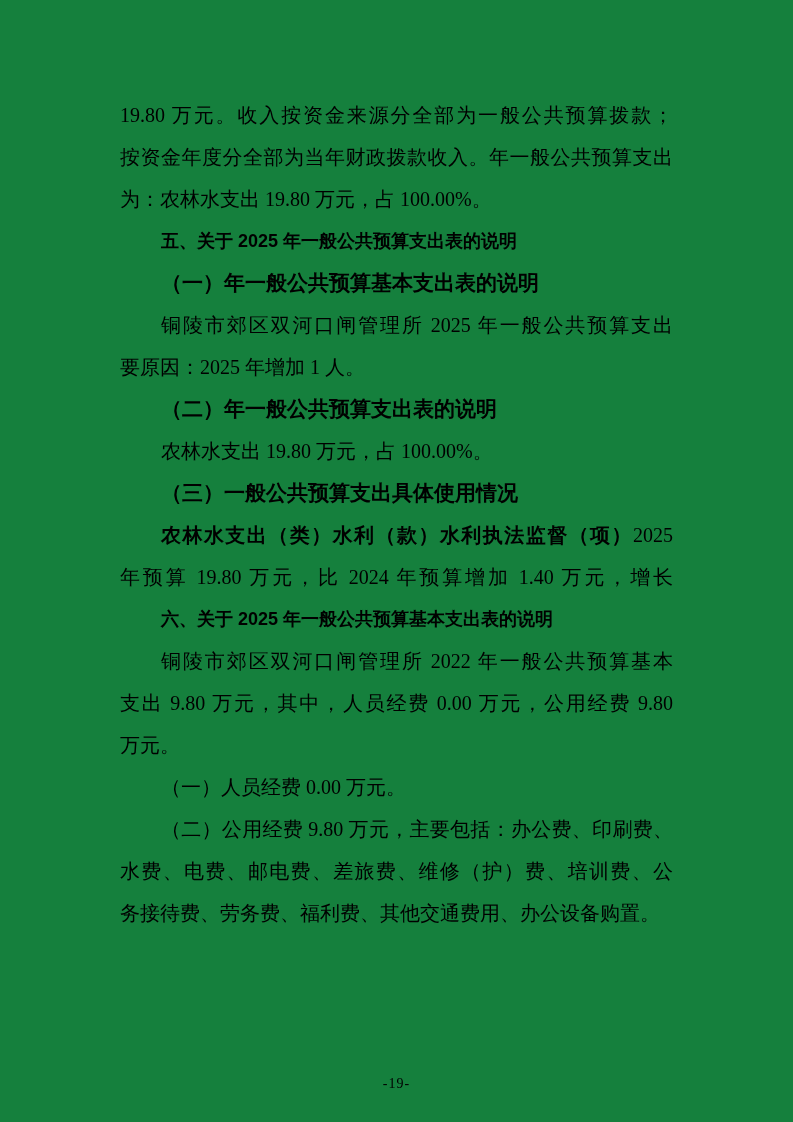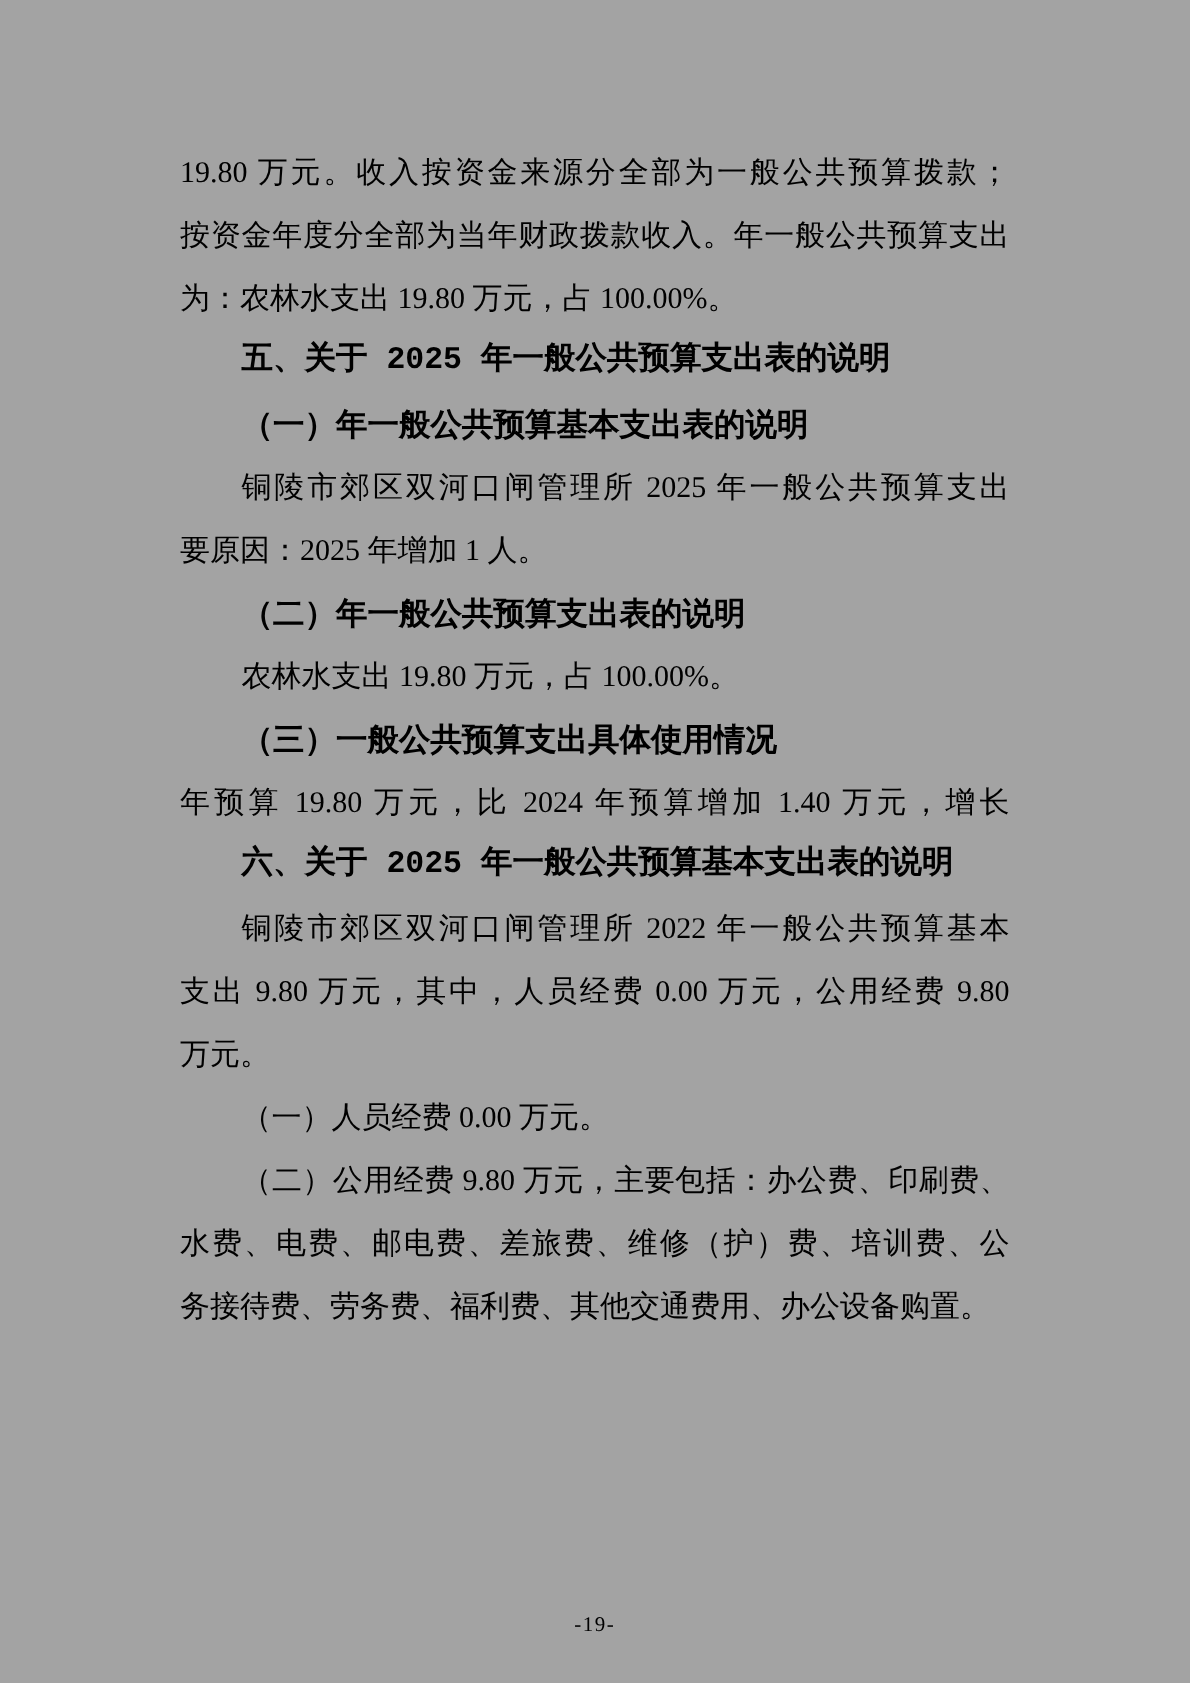--- a/index.html
+++ b/index.html
@@ -4,21 +4,21 @@
 <style>
   html, body {
     margin: 0;
     padding: 0;
     background: #ffffff;
   }
   .page {
     position: relative;
     width: 793px;
     height: 1122px;
-    background: #a3a3a3;
+    background: #15803d;
     color: #000000;
     font-family: "Liberation Serif", "DejaVu Serif", serif;
     overflow: hidden;
     margin: 0 auto;
   }
   .doc-body {
     position: absolute;
     left: 120px;
     top: 94px;
     width: 553px;
@@ -33,23 +33,23 @@
     text-justify: inter-character;
     overflow: hidden;
   }
   .line.fill {
     text-align-last: justify;
   }
   .line.indent {
     text-indent: 41px;
   }
   .line.h1 {
-    font-family: Liberation Mono, monospace;
+    font-family: Liberation Sans, sans-serif;
     font-weight: bold;
-    font-size: 21px;
+    font-size: 18px;
   }
   .line.h2 {
     font-family: "Liberation Serif", "DejaVu Serif", serif;
     font-weight: bold;
     font-size: 21px;
   }
   .seg-bold {
     font-weight: bold;
   }
   .footer {
@@ -71,20 +71,21 @@
       <div class="line body fill"><span>19.80 万元。收入按资金来源分全部为一般公共预算拨款；</span></div>
       <div class="line body fill"><span>按资金年度分全部为当年财政拨款收入。年一般公共预算支出</span></div>
       <div class="line body"><span>为：农林水支出 19.80 万元，占 100.00%。</span></div>
       <div class="line h1 indent"><span class="seg-bold">五、关于 2025 年一般公共预算支出表的说明</span></div>
       <div class="line h2 indent"><span class="seg-bold">（一）年一般公共预算基本支出表的说明</span></div>
       <div class="line body indent fill"><span>铜陵市郊区双河口闸管理所 2025 年一般公共预算支出</span></div>
       <div class="line body"><span>要原因：2025 年增加 1 人。</span></div>
       <div class="line h2 indent"><span class="seg-bold">（二）年一般公共预算支出表的说明</span></div>
       <div class="line body indent"><span>农林水支出 19.80 万元，占 100.00%。</span></div>
       <div class="line h2 indent"><span class="seg-bold">（三）一般公共预算支出具体使用情况</span></div>
+      <div class="line body indent fill"><span class="seg-bold">农林水支出（类）水利（款）水利执法监督（项）</span><span>2025</span></div>
       <div class="line body fill"><span>年预算 19.80 万元，比 2024 年预算增加 1.40 万元，增长 7.61%，</span></div>
       <div class="line h1 indent"><span class="seg-bold">六、关于 2025 年一般公共预算基本支出表的说明</span></div>
       <div class="line body indent fill"><span>铜陵市郊区双河口闸管理所 2022 年一般公共预算基本</span></div>
       <div class="line body fill"><span>支出 9.80 万元，其中，人员经费 0.00 万元，公用经费 9.80</span></div>
       <div class="line body"><span>万元。</span></div>
       <div class="line body indent"><span>（一）人员经费 0.00 万元。</span></div>
       <div class="line body indent fill"><span>（二）公用经费 9.80 万元，主要包括：办公费、印刷费、</span></div>
       <div class="line body fill"><span>水费、电费、邮电费、差旅费、维修（护）费、培训费、公</span></div>
       <div class="line body"><span>务接待费、劳务费、福利费、其他交通费用、办公设备购置。</span></div>
     </div>

